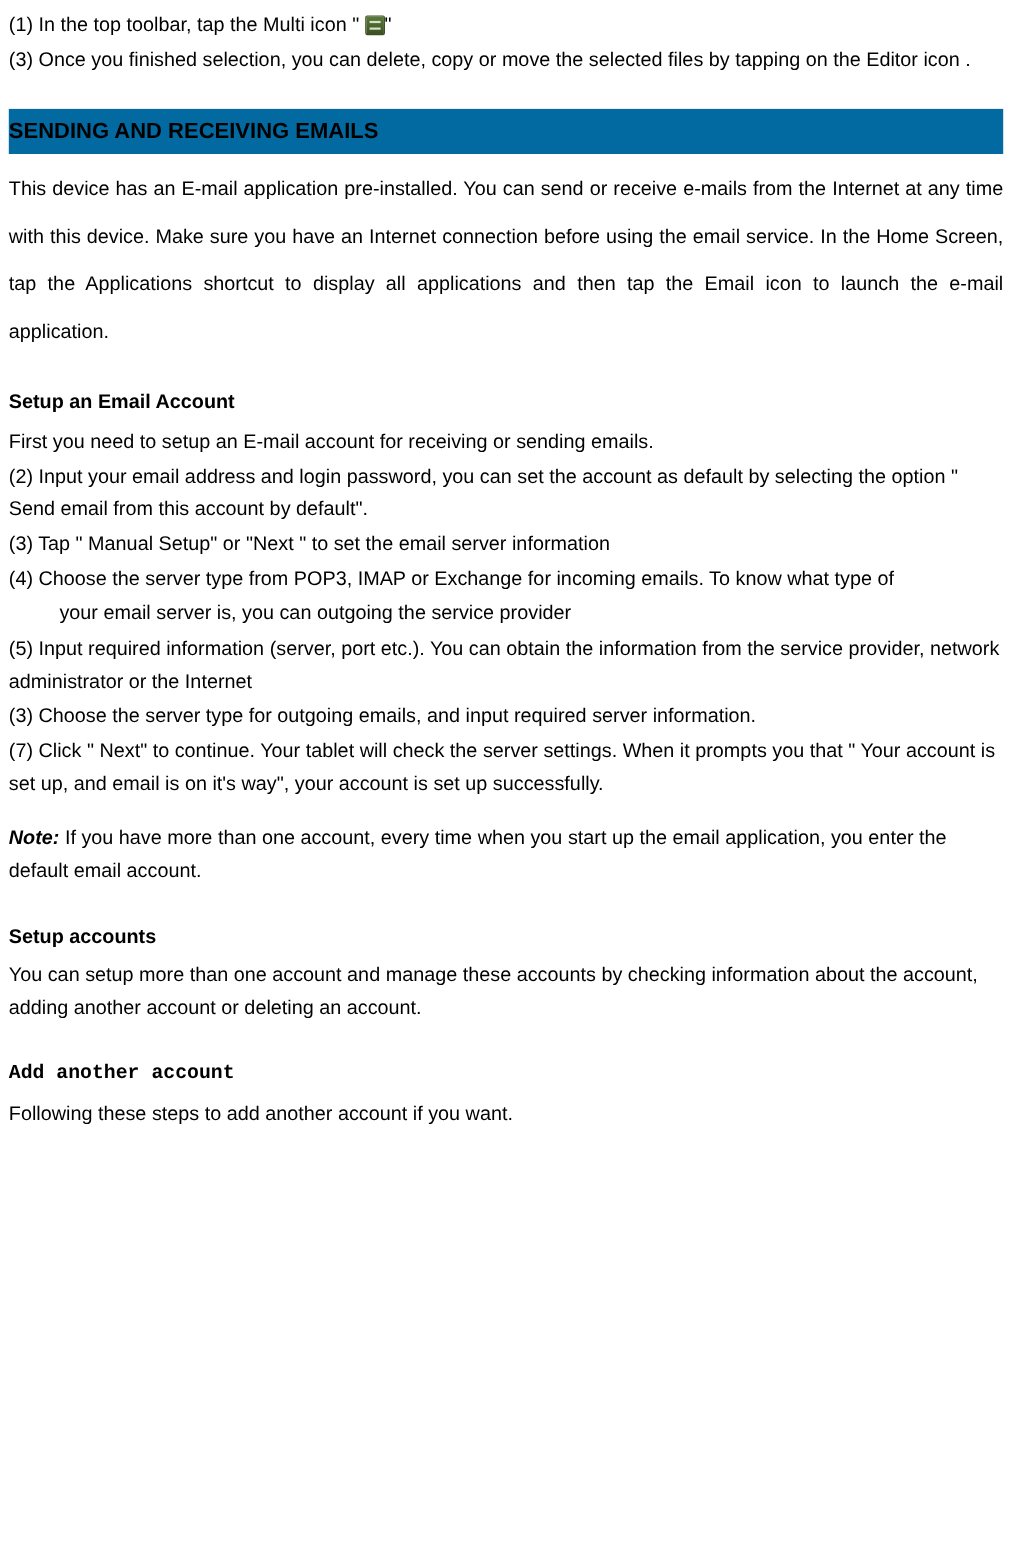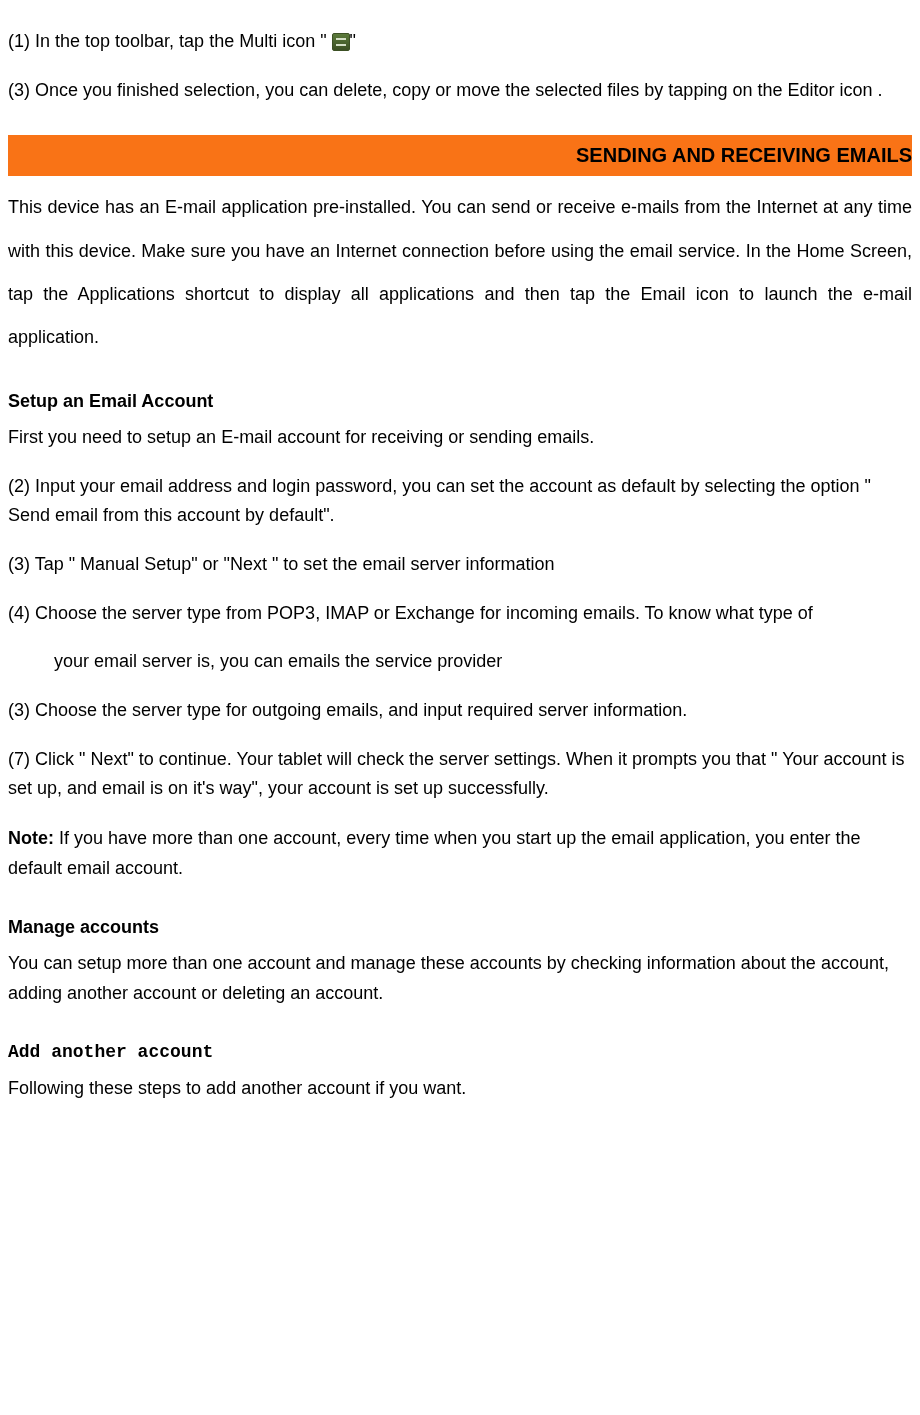--- a/index.html
+++ b/index.html
@@ -7,46 +7,45 @@
       width: 920px;
       margin: 0;
       padding: 8px 8px 8px 8px;
       box-sizing: border-box;
       font-size: 18px;
       line-height: 1.65;
       color: #000;
     }
     .step {
       margin-bottom: 2px;
-      margin-top: 19px;
     }
     .section-header {
-      background-color: #f97316;
+      background-color: #0369a1;
       font-weight: bold;
       font-size: 20px;
       padding: 4px 0;
       margin-top: 30px;
       margin-bottom: 10px;
-      text-align: right;
     }
     .intro-paragraph {
       text-align: justify;
       line-height: 2.4;
       margin-bottom: 28px;
     }
     .subheading {
       font-weight: bold;
       margin-top: 18px;
       margin-bottom: 6px;
     }
     .note-line {
       margin-top: 20px;
     }
     .note-label {
       font-weight: bold;
+      font-style: italic;
     }
     .multi-icon {
       display: inline-block;
       width: 16px;
       height: 16px;
       background: linear-gradient(to bottom, #5b7a3a, #3c5024);
       border: 1px solid #3c5024;
       border-radius: 2px;
       vertical-align: middle;
       position: relative;
@@ -84,26 +83,27 @@
 <div class="intro-paragraph">This device has an E-mail application pre-installed. You can send or receive e-mails from the Internet at any time with this device. Make sure you have an Internet connection before using the email service. In the Home Screen, tap the Applications shortcut to display all applications and then tap the Email icon to launch the e-mail application.</div>
 
 <div class="subheading">Setup an Email Account</div>
 
 <div class="para">First you need to setup an E-mail account for receiving or sending emails.</div>
 
 <div>
   <div class="step">(2)    Input your email address and login password, you can set the account as default by selecting the option " Send email from this account by default".</div>
   <div class="step">(3)    Tap " Manual Setup"    or    "Next " to set the email server information</div>
   <div class="step">(4)    Choose the server type from POP3, IMAP or Exchange for incoming emails. To know what type of</div>
-  <div class="step indented-continuation">your email server is, you can emails the service provider</div>
+  <div class="step indented-continuation">your email server is, you can outgoing the service provider</div>
+  <div class="step">(5)    Input required information (server, port etc.). You can obtain the information from the service provider, network administrator or the Internet</div>
   <div class="step">(3)    Choose the server type for outgoing emails, and input required server information.</div>
   <div class="step">(7)    Click " Next" to continue. Your tablet will check the server settings. When it prompts you that " Your account is set up, and email is on it's way", your account is set up successfully.</div>
 </div>
 
 <div class="note-line">
   <span class="note-label">Note:</span><span> If you have more than one account, every time when you start up the email application, you enter the default email account.</span>
 </div>
 
-<div class="subheading" style="margin-top:30px;">Manage accounts</div>
+<div class="subheading" style="margin-top:30px;">Setup accounts</div>
 <div class="para">You can setup more than one account and manage these accounts by checking information about the account, adding another account or deleting an account.</div>
 
 <div class="subheading" style="margin-top:30px;font-family:Liberation Mono, monospace;">Add another account</div>
 <div class="para">Following these steps to add another account if you want.</div>
 
 </body></html>

